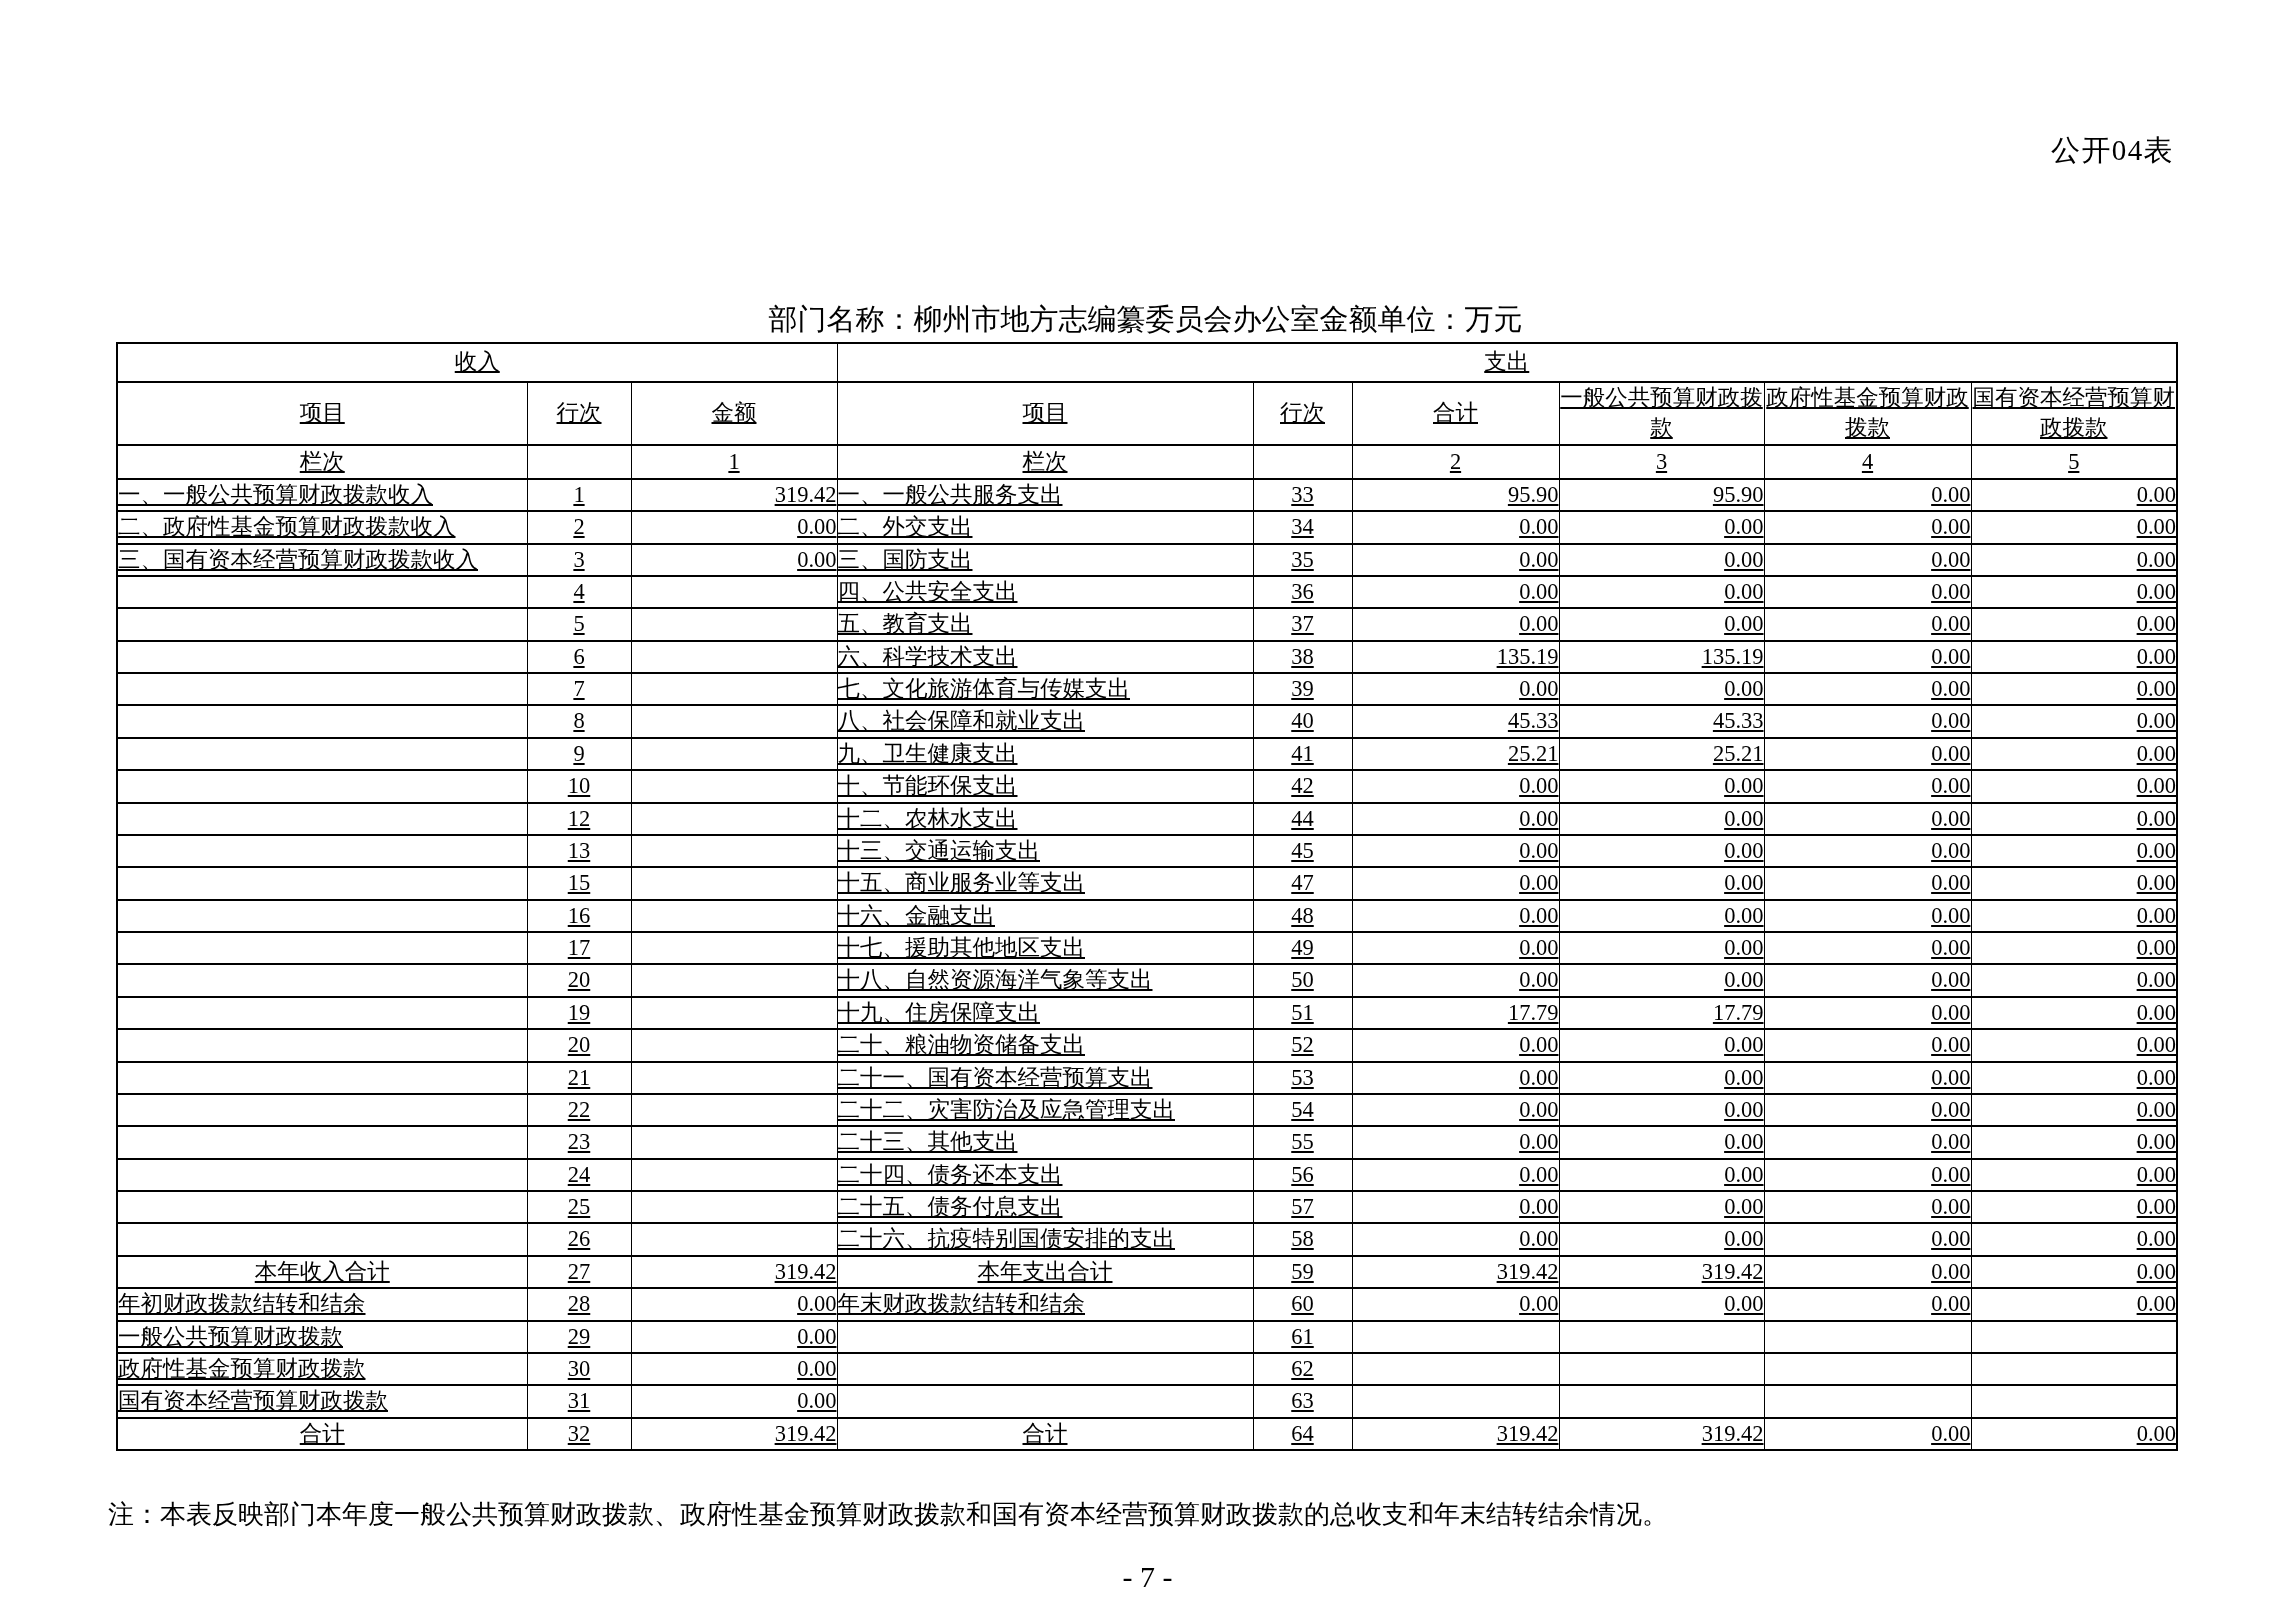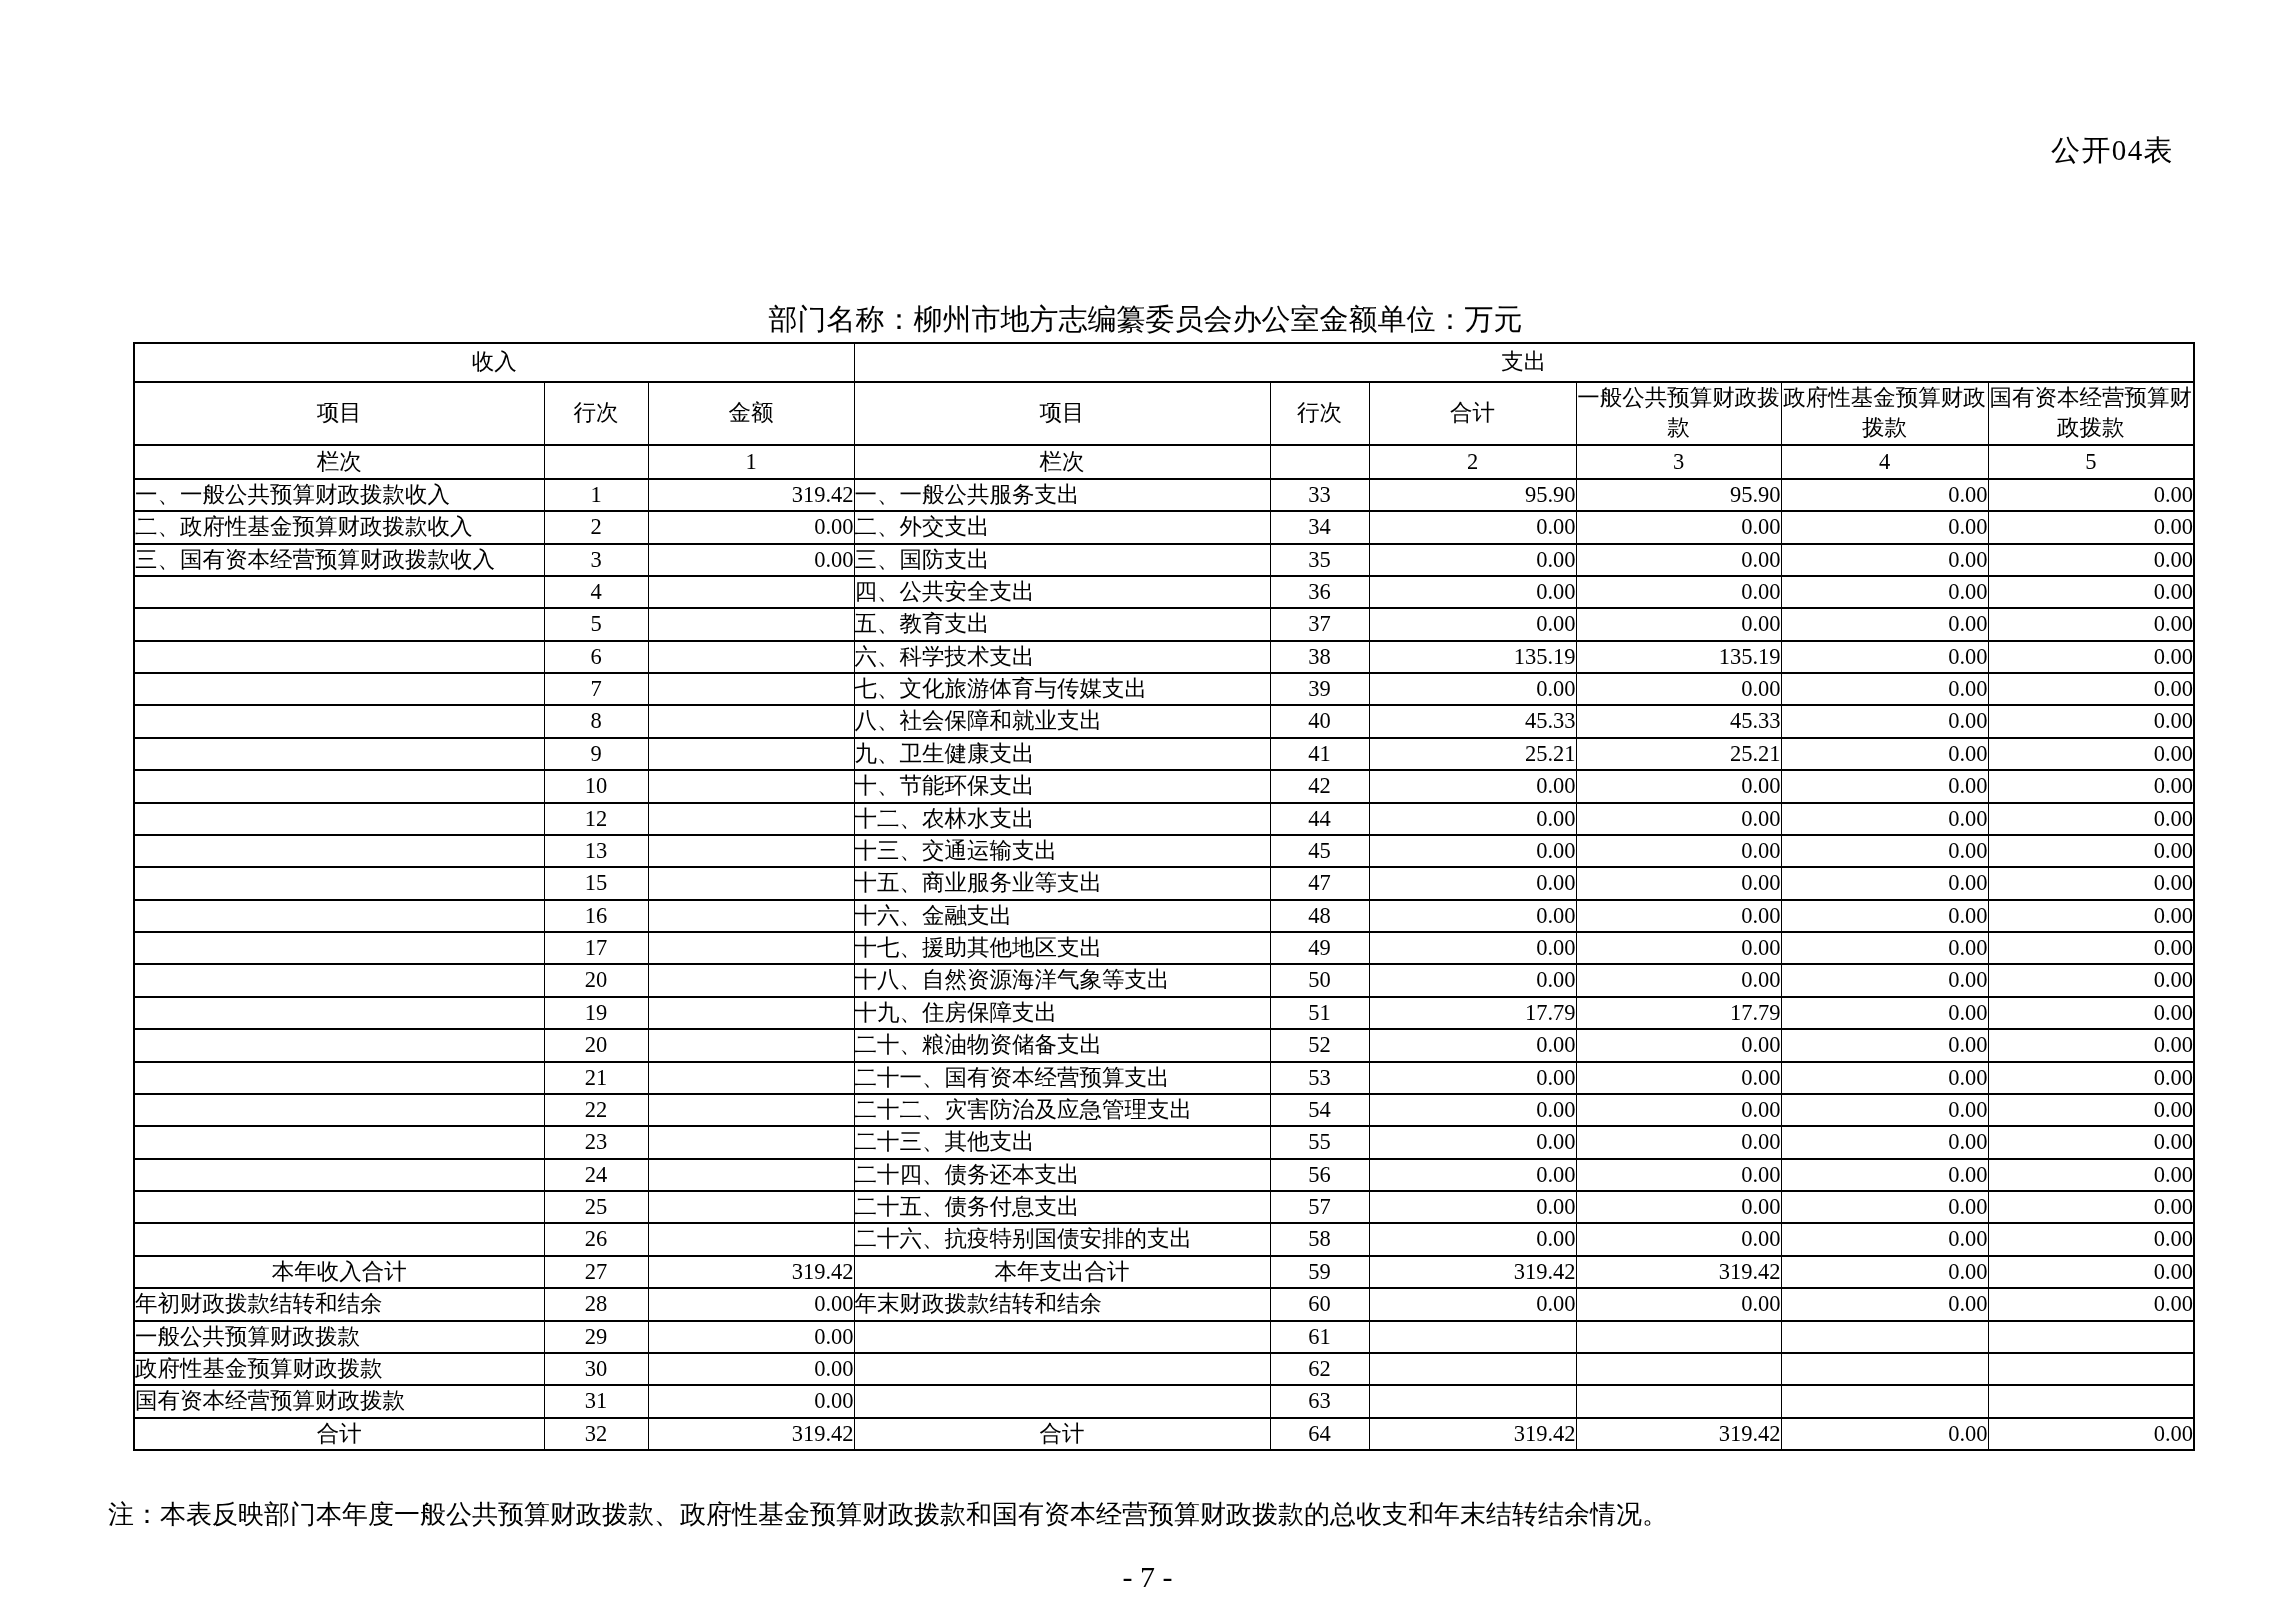--- a/index.html
+++ b/index.html
@@ -8,23 +8,24 @@
     font-family:"Liberation Serif","DejaVu Serif",serif;
     position:relative;overflow:hidden;
   }
   .page{position:relative;width:2295px;height:1623px;}
   .doc-label{position:absolute;top:131px;right:121px;font-size:29px;letter-spacing:1.4px;}
   .title{position:absolute;top:203px;left:0;width:100%;margin:0;text-align:center;
          font-size:35px;font-weight:bold;letter-spacing:2.7px;}
   .meta-row{position:absolute;top:300px;left:116px;width:2059px;display:flex;
             justify-content:center;font-size:29px;}
   table.budget{
-    position:absolute;top:342px;left:133px;width:2059px;
+    position:absolute;top:342px;left:116px;width:2059px;
     border-collapse:collapse;table-layout:fixed;
     border:2.7px solid #000;
+    text-decoration:underline;
   }
   table.budget th, table.budget td{
     border:1.4px solid #000;border-top-width:2.7px;border-bottom-width:2.7px;
     padding:0;font-size:22.5px;font-weight:normal;line-height:1.35;
     overflow:hidden;box-sizing:border-box;vertical-align:middle;
   }
   tr.banner-row{height:39px;}
   tr.header-row{height:55px;padding-left:12px;}
   tr.index-row{height:34px;}
   tbody tr{height:31px;}

